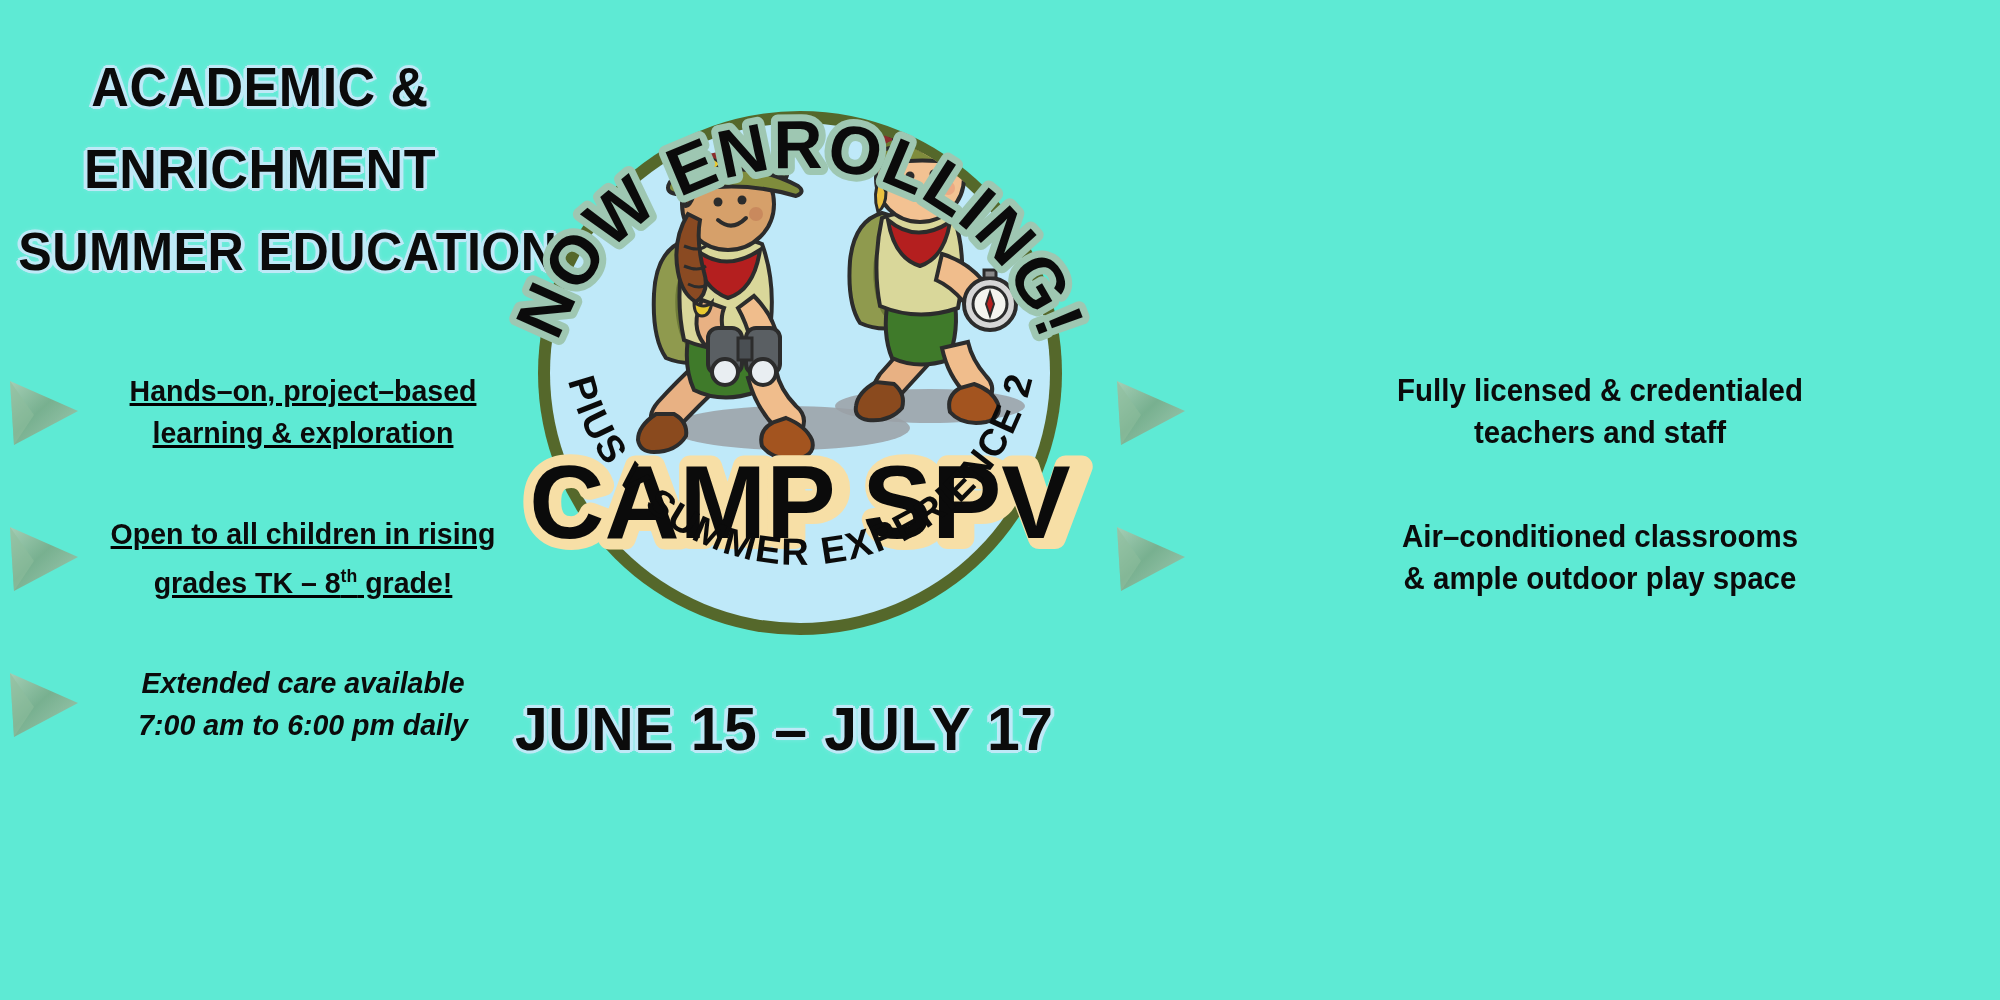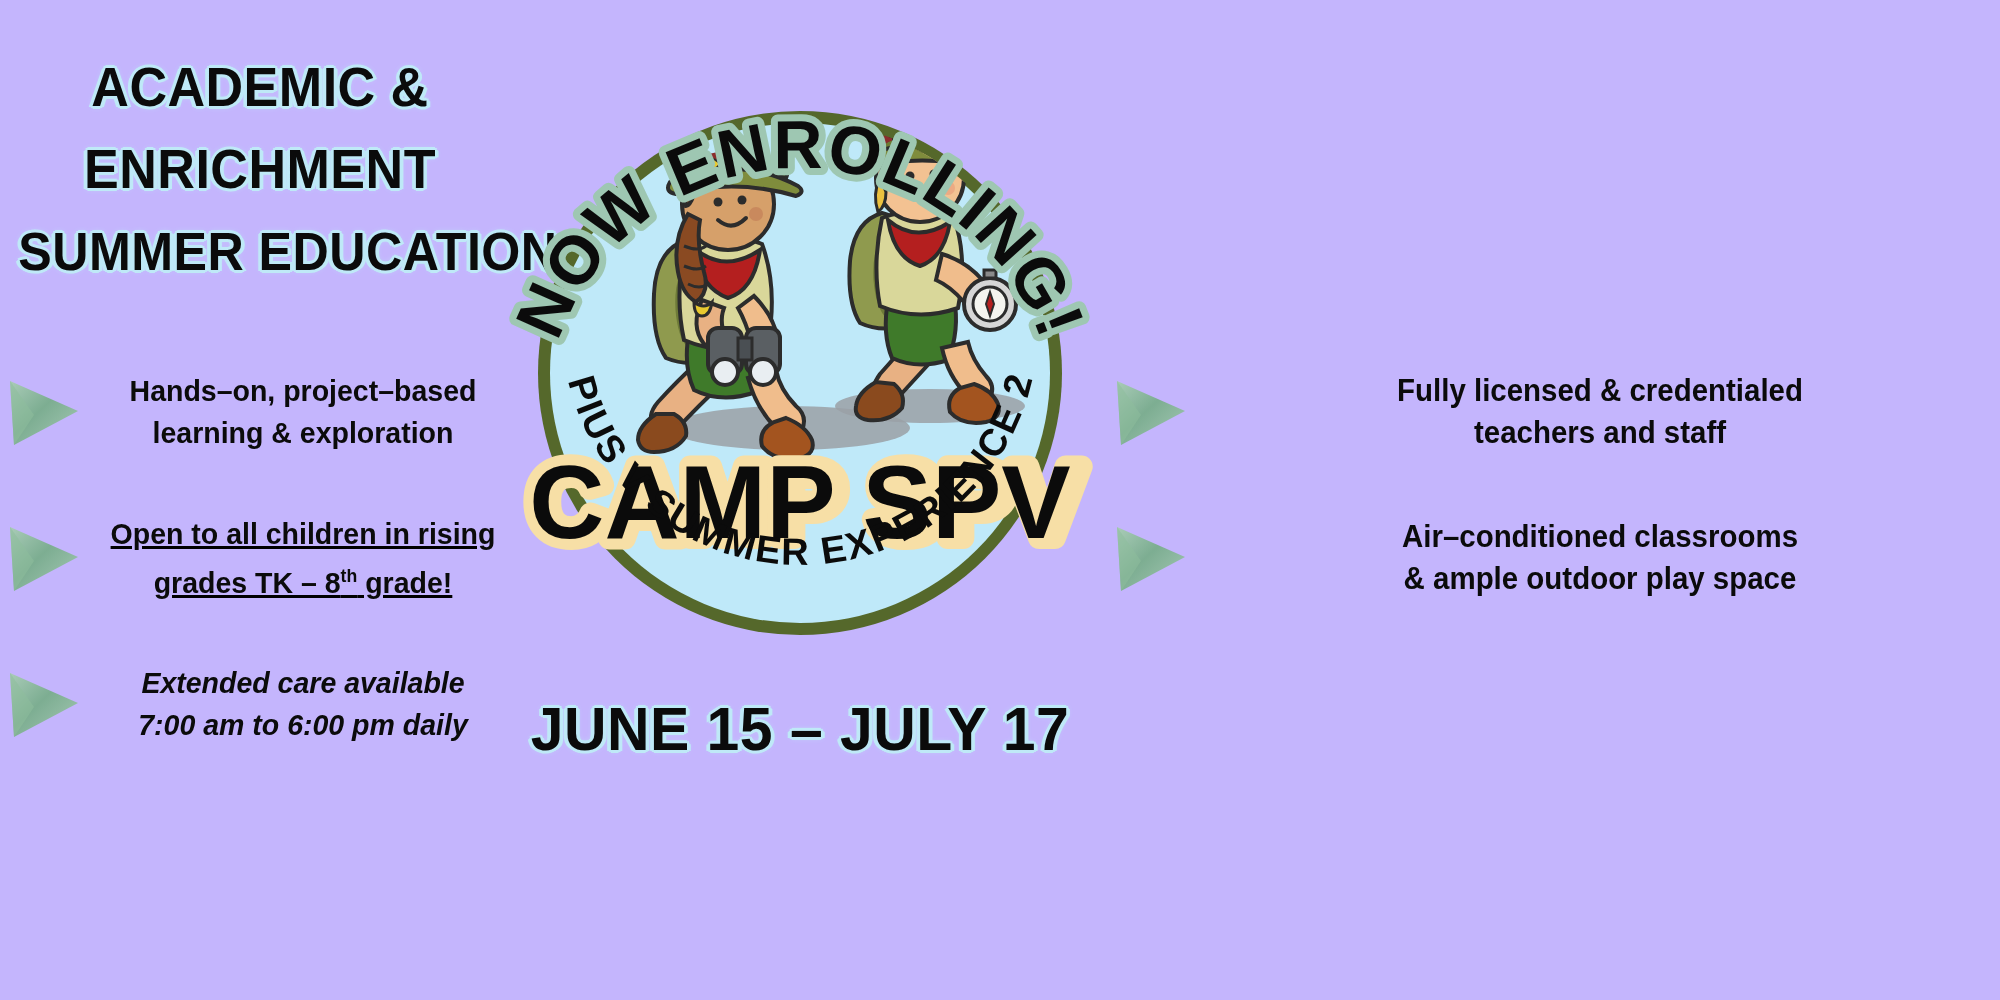--- a/index.html
+++ b/index.html
@@ -3,21 +3,21 @@
 <meta charset="utf-8">
 <style>
   html,body{margin:0;padding:0;}
   body{
     width:2000px;height:1000px;overflow:hidden;
     font-family:"Liberation Sans",sans-serif;
     background:#fbe7a9;
   }
   #banner{
     position:relative;width:2000px;height:1000px;
-    background:#c4b5fd;
+    background:#5eead4;
     overflow:hidden;
   }
 
   
   .cond{
     font-family:"Liberation Sans Narrow","Liberation Sans",sans-serif;
     font-weight:bold;
     font-stretch:condensed;
     color:#0b0b0b;
     letter-spacing:.5px;
@@ -79,38 +79,37 @@
     font-family:"Liberation Sans Narrow","Liberation Sans",sans-serif;
     font-weight:bold;
     color:#0b0b0b;
     font-size:30px;line-height:42px;
     transform:scaleX(.95);
   }
   .btext .ln{display:block;white-space:nowrap;}
   .btext sup{font-size:.62em;vertical-align:super;}
 
   
-  #bullets-left  .bullet:nth-child(1){margin-top:22px;}
+  #bullets-left  .bullet:nth-child(1){margin-top:22px;text-decoration:underline;}
   #bullets-left  .bullet:nth-child(2){margin-top:30px;text-decoration:underline;}
   #bullets-left  .bullet:nth-child(3){margin-top:42px;font-style:italic;}
   #bullets-right .bullet:nth-child(1){margin-top:22px;}
   #bullets-right .bullet:nth-child(2){margin-top:42px;}
   #bullets-right .bullet:nth-child(3){margin-top:52px;}
   #bullets-right .btext{font-size:31px;}
 
   
   #badge{
     position:absolute;left:490px;top:28px;width:620px;height:680px;
   }
   #badge svg{display:block;}
 
   
   #dateline{
     position:absolute;left:500px;top:690px;width:600px;
-    text-align:center;
   }
   #dateline .d{
     font-size:62px;line-height:78px;
     transform:scaleX(.95);
     display:block;
   }
 </style>
 </head>
 <body>
 

